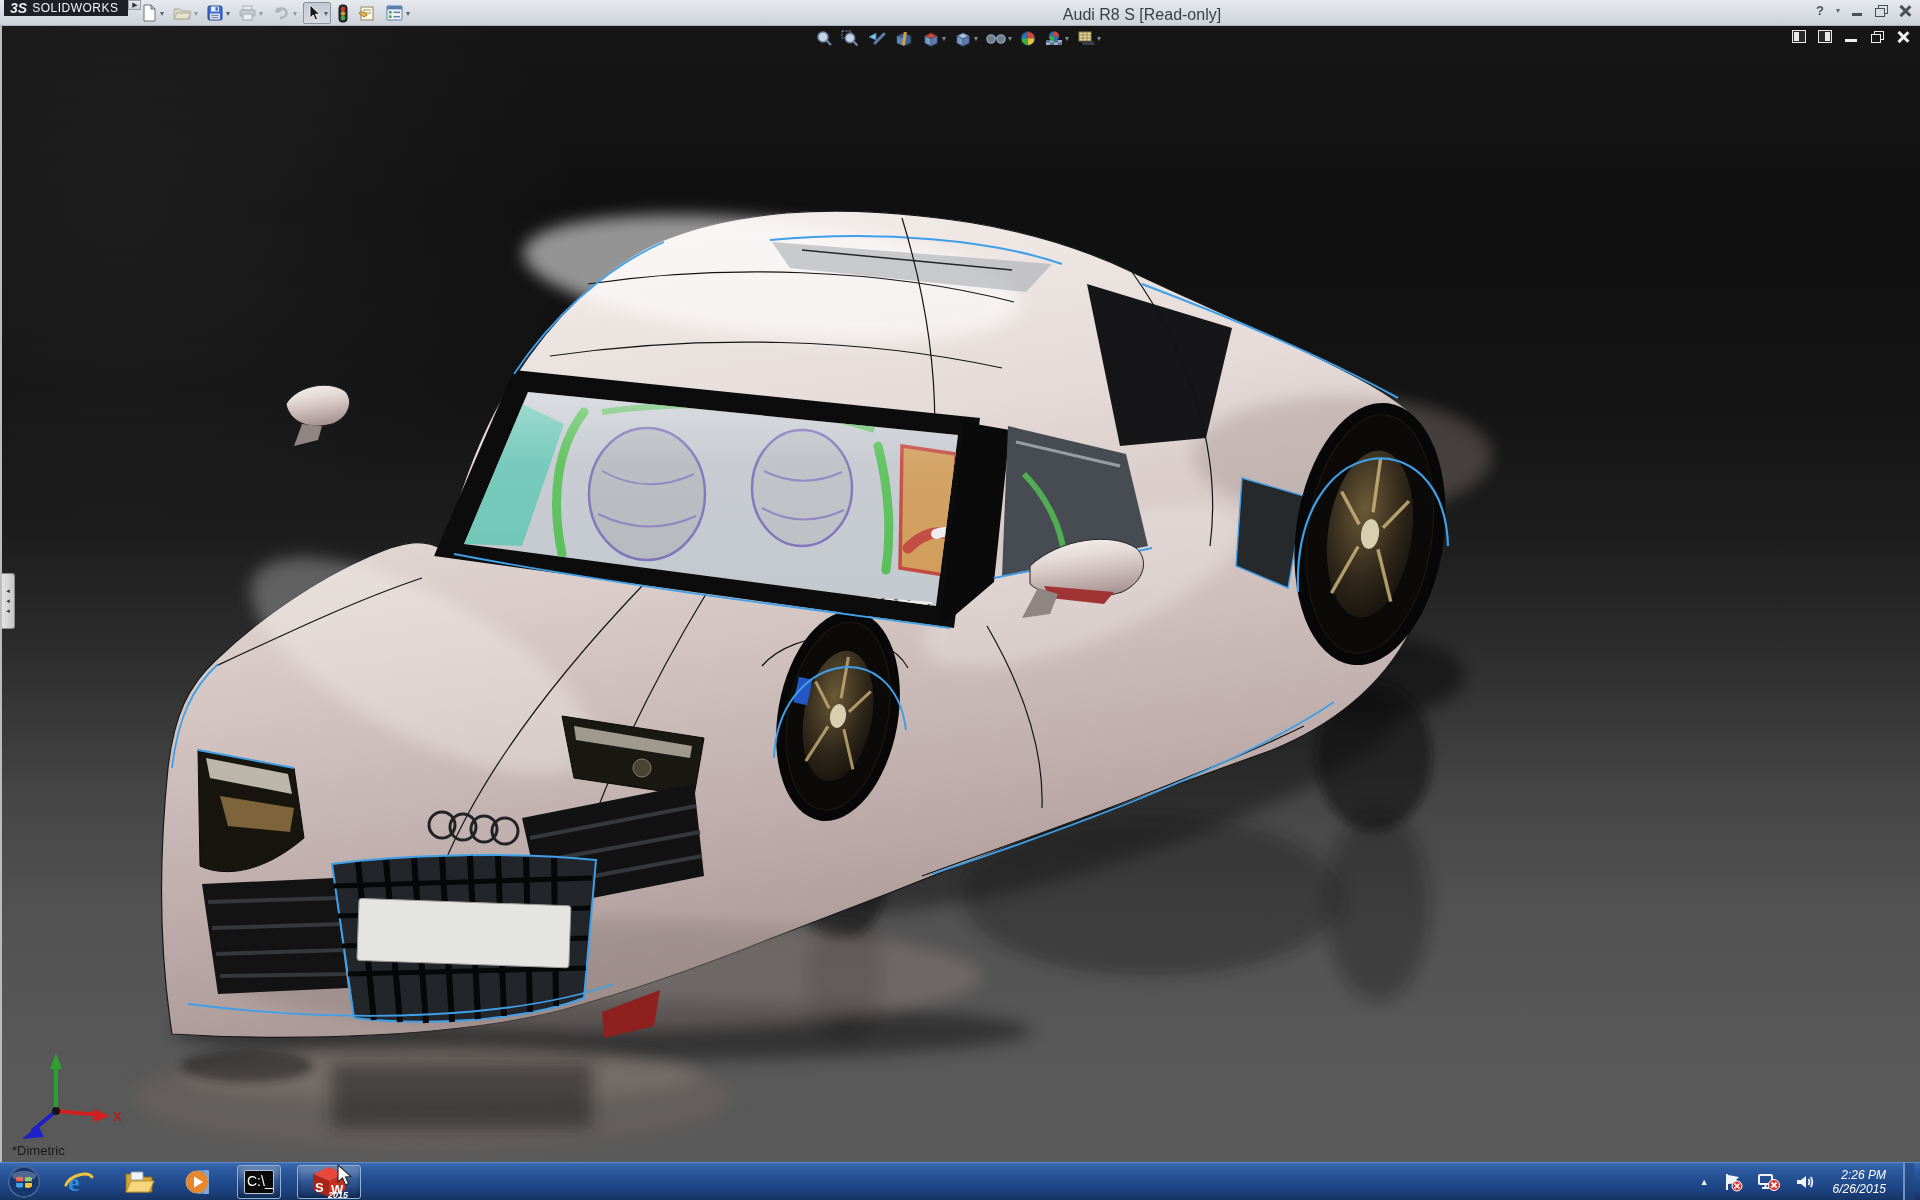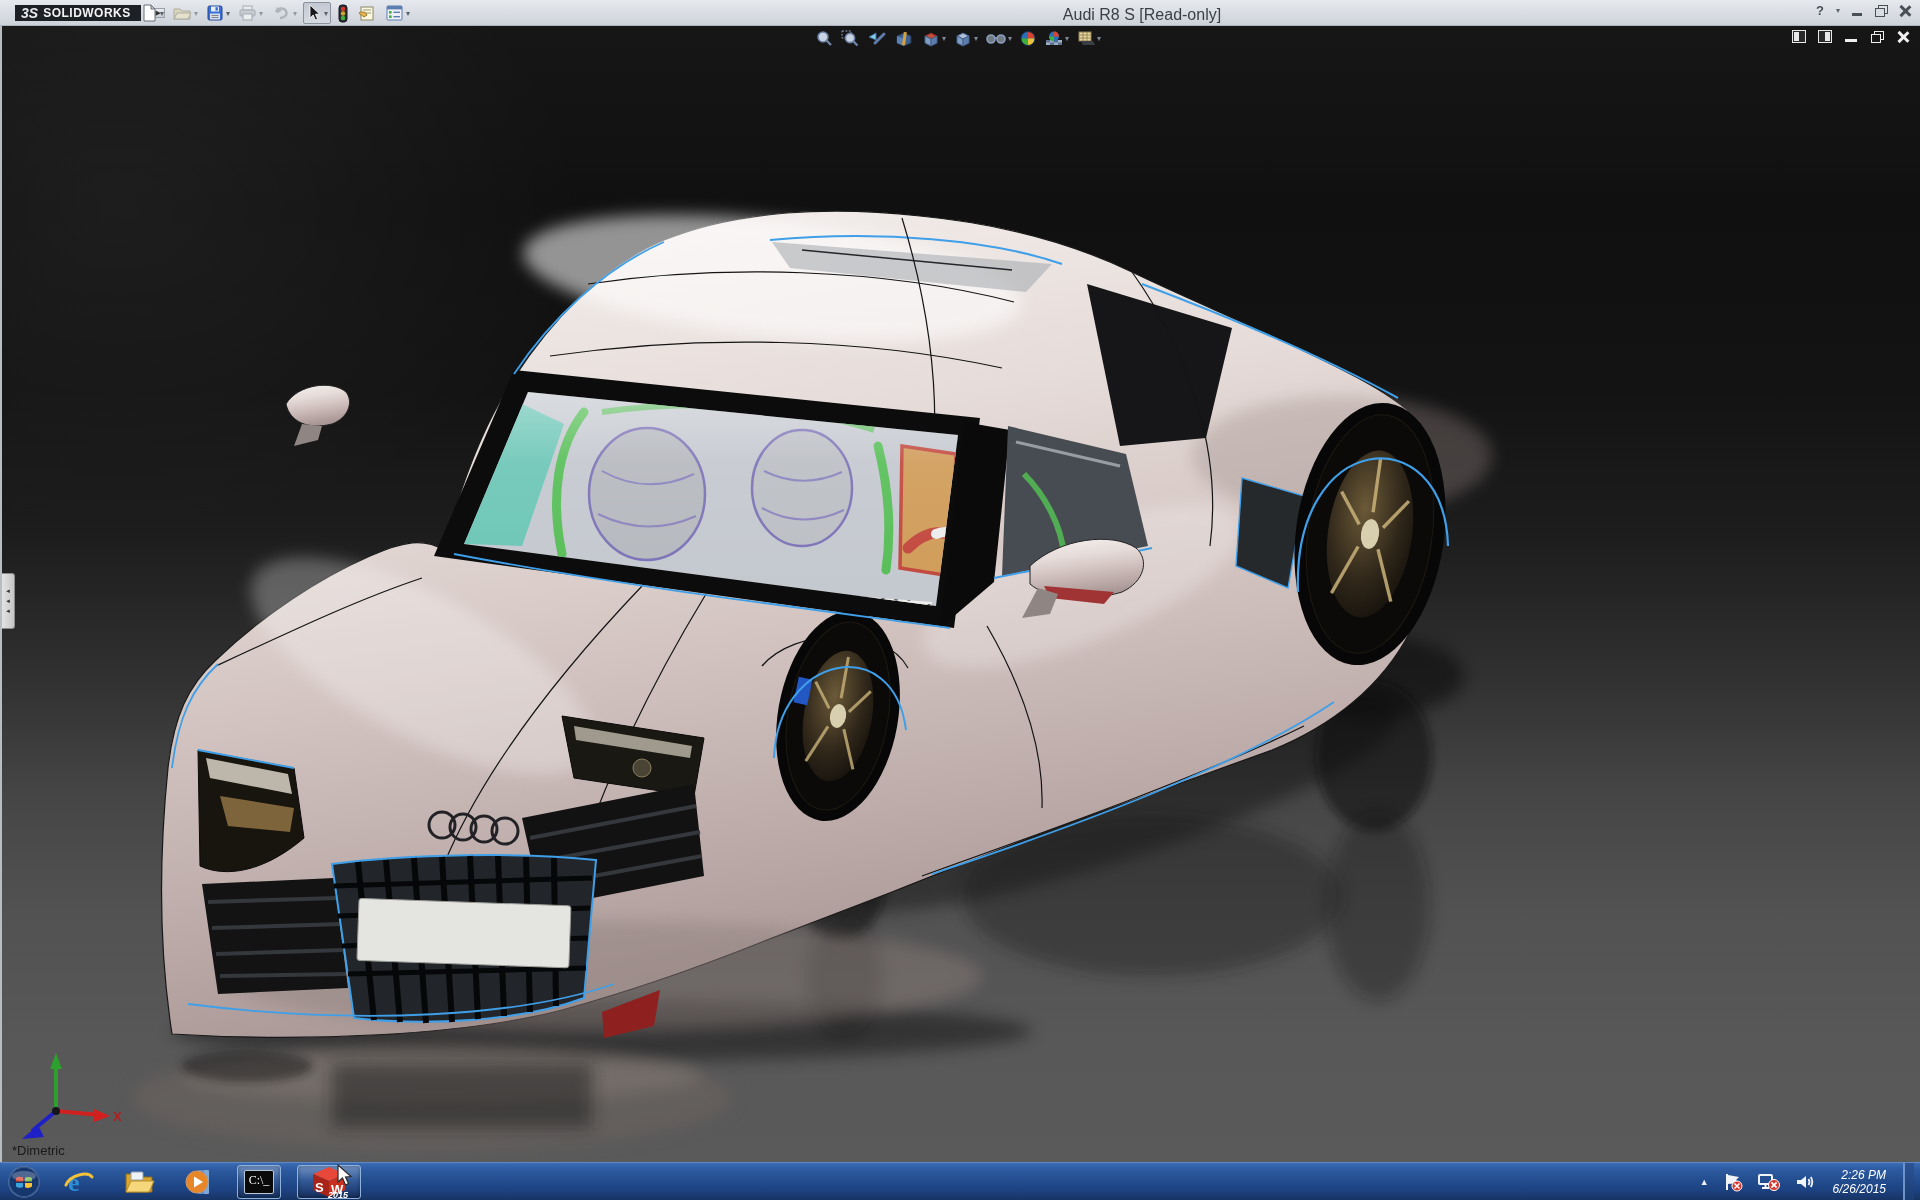--- a/index.html
+++ b/index.html
@@ -3,26 +3,26 @@
 <meta charset="utf-8">
 <style>
   * { margin:0; padding:0; box-sizing:border-box; }
   html,body { width:1920px; height:1200px; overflow:hidden;
               font-family:"Liberation Sans", sans-serif; background:#000; }
 
   
   .appbar { position:relative; width:1920px; height:26px;
             background:linear-gradient(180deg,#e6e9ee 0%,#d9dde3 55%,#cdd2d9 100%);
             border-bottom:1px solid #aab2bc; }
-  .brand { position:absolute; left:0; top:0; height:26px; display:flex; align-items:center;gap:11px; }
+  .brand { position:absolute; left:0; top:0; height:26px; display:flex; align-items:flex-start; }
   .brand-red { width:4px; background:#c42127; }
   .brand-dark { background:#1d2024; color:#fff; display:flex; align-items:center;
                 padding:0 10px 0 6px; }
   .brand-prefix { font-style:italic; font-weight:bold; font-size:14px; margin-right:5px; color:#e8eaec;}
-  .brand-name { font-weight:bold; font-size:12px; letter-spacing:.5px; color:#f2f3f4;}
+  .brand-name { font-weight:normal; font-size:12px; letter-spacing:.5px; color:#f2f3f4;}
   .brand-tab { width:13px; background:linear-gradient(180deg,#e9ebee,#c9cdd3);
                border:1px solid #9aa0a8; display:flex; align-items:center; justify-content:center;
                font-size:7px; color:#333; }
   .tools { position:absolute; left:138px; top:0; height:26px; display:flex; align-items:center; gap:4px; }
   .tool { display:flex; align-items:center; height:22px; padding:0 2px; border-radius:2px; }
   .tool svg { display:block; }
   .caret { font-size:8px; color:#5a616b; margin-left:2px; }
   .tool.pressed { background:linear-gradient(180deg,#c3c9d2,#d6dbe2); border:1px solid #8a929d; }
   .tool.dim { opacity:.55; }
   .win-title { position:absolute; left:1142px; top:6px; transform:translateX(-50%);
@@ -71,21 +71,21 @@
   
   .taskbar { position:relative; width:1920px; height:38px;
      background:linear-gradient(180deg,#3c6cb4 0%,#2d5aa0 18%,#234e90 45%,#1c4180 75%,#173463 100%);
      border-top:1px solid #5d88c4; display:flex; align-items:center; }
   .start { width:38px; height:36px; margin-left:5px; display:flex; align-items:center; justify-content:center; }
   .tb-items { display:flex; align-items:center; gap:16px; margin-left:14px; height:38px; }
   .tb-btn { width:44px; height:34px; display:flex; align-items:center; justify-content:center; border-radius:3px; }
   .tb-btn.active { border:1px solid #8fb2dd; background:linear-gradient(180deg,rgba(255,255,255,.30),rgba(255,255,255,.08) 45%,rgba(0,0,0,.18)); box-shadow:inset 0 0 4px rgba(0,0,0,.35); }
   .tb-btn.sw { width:64px; }
   .cmd-face { width:30px; height:24px; background:#0a0a0a; border:1px solid #b9c6d6; border-radius:2px;
-      color:#fff; font-family:Liberation Serif, serif; font-size:12px; padding:2px 2px;text-align:center; }
+      color:#fff; font-family:Liberation Sans, sans-serif; font-size:14px; padding:2px 2px; }
   .tray { margin-left:auto; display:flex; align-items:center; gap:13px; padding-right:6px; height:38px; }
   .tray-expand { color:#eef2f7; font-size:9px; }
   .clock { text-align:right; color:#fff; font-size:12px; line-height:14px; padding:0 4px;font-style:italic; }
   .show-desktop { width:11px; height:38px; background:linear-gradient(180deg,#2c5496,#1b3c72);
       border-left:2px solid #6d93c8; }
   .cursor { position:absolute; z-index:50; }
 </style>
 </head>
 <body>
 

